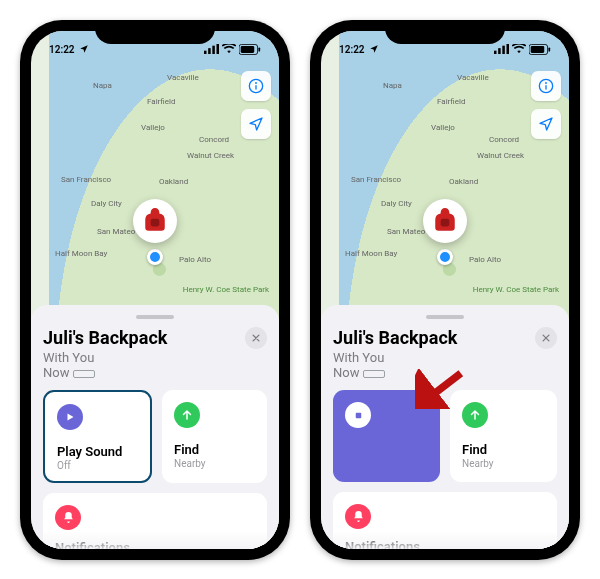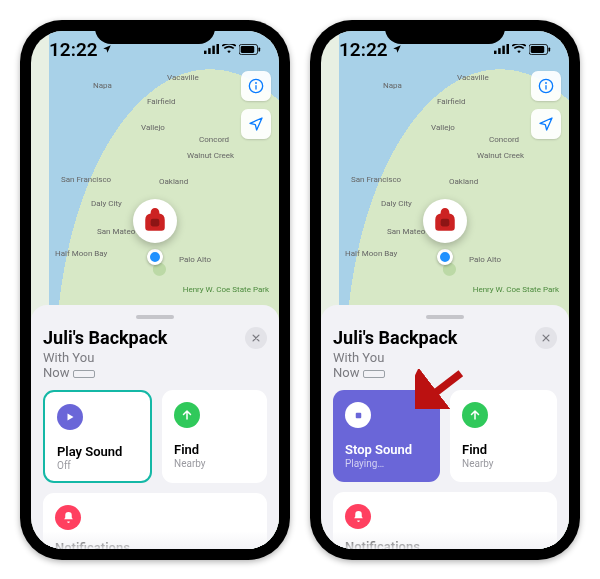--- a/index.html
+++ b/index.html
@@ -10,21 +10,21 @@
   }
   .screen{
     width:100%;height:100%;border-radius:32px;overflow:hidden;position:relative;background:#e8f0e3;
   }
   .notch{
     position:absolute;top:0;left:50%;transform:translateX(-50%);width:120px;height:24px;
     background:#000;border-radius:0 0 16px 16px;z-index:50;
   }
   .status-bar{
     position:absolute;top:0;left:0;right:0;height:36px;display:flex;justify-content:space-between;
-    align-items:center;padding:0 18px;z-index:40;font-size:19px;font-weight:600;color:#000;
+    align-items:center;padding:0 18px;z-index:40;font-size:10px;font-weight:600;color:#000;
   }
   .status-right{display:flex;align-items:center;gap:3px;}
   .status-left{display:flex;align-items:center;gap:4px;}
   .map{
     position:absolute;inset:0;
     background:
       radial-gradient(circle at 48% 46%, #bcd9a6 0 2%, transparent 2.3%),
       radial-gradient(circle at 80% 80%, #c6e2b0 0 6%, transparent 6.3%),
       radial-gradient(ellipse 140% 120% at 70% 65%, #d7e8c6 0 48%, rgba(0,0,0,0) 48%),
       linear-gradient(180deg,#a8d1e8 0%, #a8d1e8 100%);
@@ -58,21 +58,21 @@
   .sheet-sub{font-size:13px;color:#7b7b80;margin-top:2px;}
   .close-btn{
     width:22px;height:22px;border-radius:50%;background:#e3e3e8;color:#7a7a80;
     display:flex;align-items:center;justify-content:center;font-size:12px;font-weight:700;
   }
   .cards{display:flex;gap:10px;margin-bottom:10px;}
   .card{
     flex:1;border-radius:11px;background:#fff;padding:12px 12px 10px 12px;min-height:92px;
     display:flex;flex-direction:column;justify-content:flex-start;gap:14px;
   }
-  .card.highlighted{border:2px solid #14b8a6;}
+  .card.highlighted{border:2px solid #0c4a6e;}
   .card.active{background:#6a66d8;color:#fff;}
   .card-icon{
     width:26px;height:26px;border-radius:50%;display:flex;align-items:center;justify-content:center;
   }
   .card-icon.purple{background:#6a66d8;color:#fff;}
   .card-icon.white{background:#fff;color:#6a66d8;}
   .card-icon.green{background:#30c95b;color:#fff;}
   .card-title{font-size:13px;font-weight:600;}
   .card-sub{font-size:10px;color:#9a9aa0;margin-top:1px;}
   .card.active .card-sub{color:#d2d0f2;}
@@ -303,24 +303,20 @@
         </div>
       </div>
 
       <div class="cards">
         <div class="card active">
           <div class="card-icon white">
             <svg width="11" height="11" viewBox="0 0 24 24">
                 <rect x="6" y="6" width="12" height="12" rx="2" fill="#6a66d8"></rect>
               </svg>
           </div>
-          <div>
-            <div class="card-title" style="color:#fff">Stop Sound</div>
-            <div class="card-sub">Playing…</div>
-          </div>
         </div>
         <div class="card">
           <div class="card-icon green">
             <svg width="12" height="12" viewBox="0 0 24 24">
                 <path d="M12 20V4M5 11l7-7 7 7" fill="none" stroke="#fff" stroke-width="3" stroke-linecap="round" stroke-linejoin="round"></path>
               </svg>
           </div>
           <div>
             <div class="card-title">Find</div>
             <div class="card-sub">Nearby</div>

